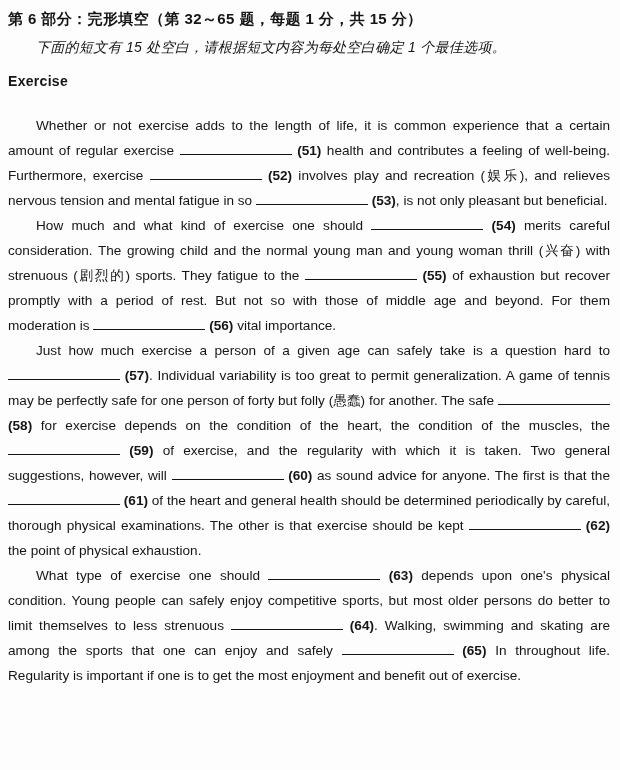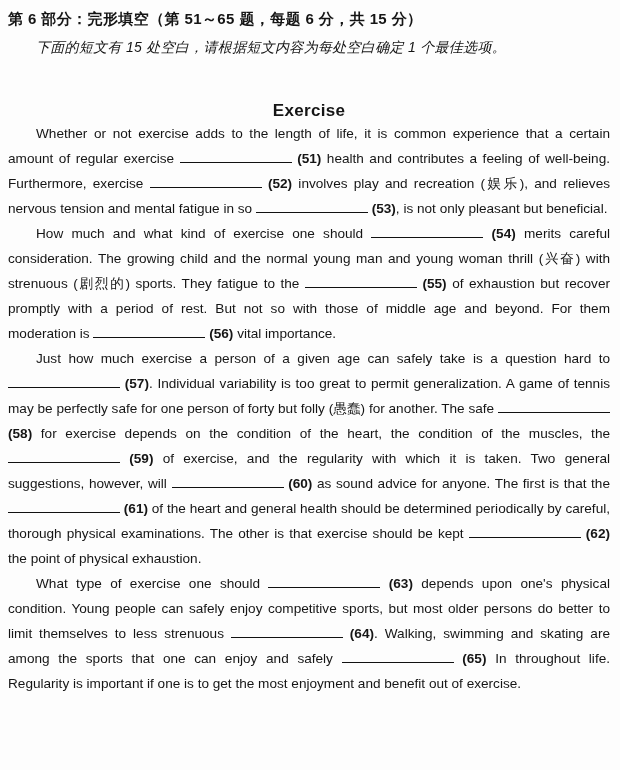--- a/index.html
+++ b/index.html
@@ -24,27 +24,27 @@
   }
   .instructions {
     font-size: 14px;
     line-height: 21px;
     margin-top: 7px;
     text-indent: 28px;
     letter-spacing: 0.3px;
     font-style: italic;
   }
   .passage-title {
-    font-size: 17px;
+    font-size: 14px;
     font-weight: bold;
-    text-align: center;
-    margin-top: 43px;
+    margin-top: 15px;
     letter-spacing: 0.3px;
   }
   .passage {
+    margin-top: 24px;
     font-size: 13.6px;
     line-height: 25px;
     text-align: justify;
     text-justify: inter-word;
   }
   .para {
     text-indent: 28px;
   }
   .blank {
     display: inline-block;
@@ -55,21 +55,21 @@
     text-indent: 0;
   }
   .bnum {
     font-weight: bold;
   }
 </style>
 </head>
 <body>
 
 <div class="page">
-  <div class="part-heading">第 6 部分：完形填空（第 51～65 题，每题 6 分，共 15 分）</div>
+  <div class="part-heading">第 6 部分：完形填空（第 32～65 题，每题 1 分，共 15 分）</div>
   <div class="instructions">下面的短文有 15 处空白，请根据短文内容为每处空白确定 1 个最佳选项。</div>
   <div class="passage-title">Exercise</div>
   <div class="passage">
       <p class="para"><span>Whether or not exercise adds to the length of life, it is common experience that a certain amount of regular exercise </span><span class="blank"></span> <span class="bnum">(51)</span><span> health and contributes a feeling of well-being. Furthermore, exercise </span><span class="blank"></span> <span class="bnum">(52)</span><span> involves play and recreation (娱乐), and relieves nervous tension and mental fatigue in so </span><span class="blank"></span> <span class="bnum">(53)</span><span>, is not only pleasant but beneficial.</span></p>
       <p class="para"><span>How much and what kind of exercise one should </span><span class="blank"></span> <span class="bnum">(54)</span><span> merits careful consideration. The growing child and the normal young man and young woman thrill (兴奋) with strenuous (剧烈的) sports. They fatigue to the </span><span class="blank"></span> <span class="bnum">(55)</span><span> of exhaustion but recover promptly with a period of rest. But not so with those of middle age and beyond. For them moderation is </span><span class="blank"></span> <span class="bnum">(56)</span><span> vital importance.</span></p>
       <p class="para"><span>Just how much exercise a person of a given age can safely take is a question hard to </span><span class="blank"></span> <span class="bnum">(57)</span><span>. Individual variability is too great to permit generalization. A game of tennis may be perfectly safe for one person of forty but folly (愚蠢) for another. The safe </span><span class="blank"></span> <span class="bnum">(58)</span><span> for exercise depends on the condition of the heart, the condition of the muscles, the </span><span class="blank"></span> <span class="bnum">(59)</span><span> of exercise, and the regularity with which it is taken. Two general suggestions, however, will </span><span class="blank"></span> <span class="bnum">(60)</span><span> as sound advice for anyone. The first is that the </span><span class="blank"></span> <span class="bnum">(61)</span><span> of the heart and general health should be determined periodically by careful, thorough physical examinations. The other is that exercise should be kept </span><span class="blank"></span> <span class="bnum">(62)</span><span> the point of physical exhaustion.</span></p>
       <p class="para"><span>What type of exercise one should </span><span class="blank"></span> <span class="bnum">(63)</span><span> depends upon one's physical condition. Young people can safely enjoy competitive sports, but most older persons do better to limit themselves to less strenuous </span><span class="blank"></span> <span class="bnum">(64)</span><span>. Walking, swimming and skating are among the sports that one can enjoy and safely </span><span class="blank"></span> <span class="bnum">(65)</span><span> In throughout life. Regularity is important if one is to get the most enjoyment and benefit out of exercise.</span></p>
     </div>
 </div>
 

